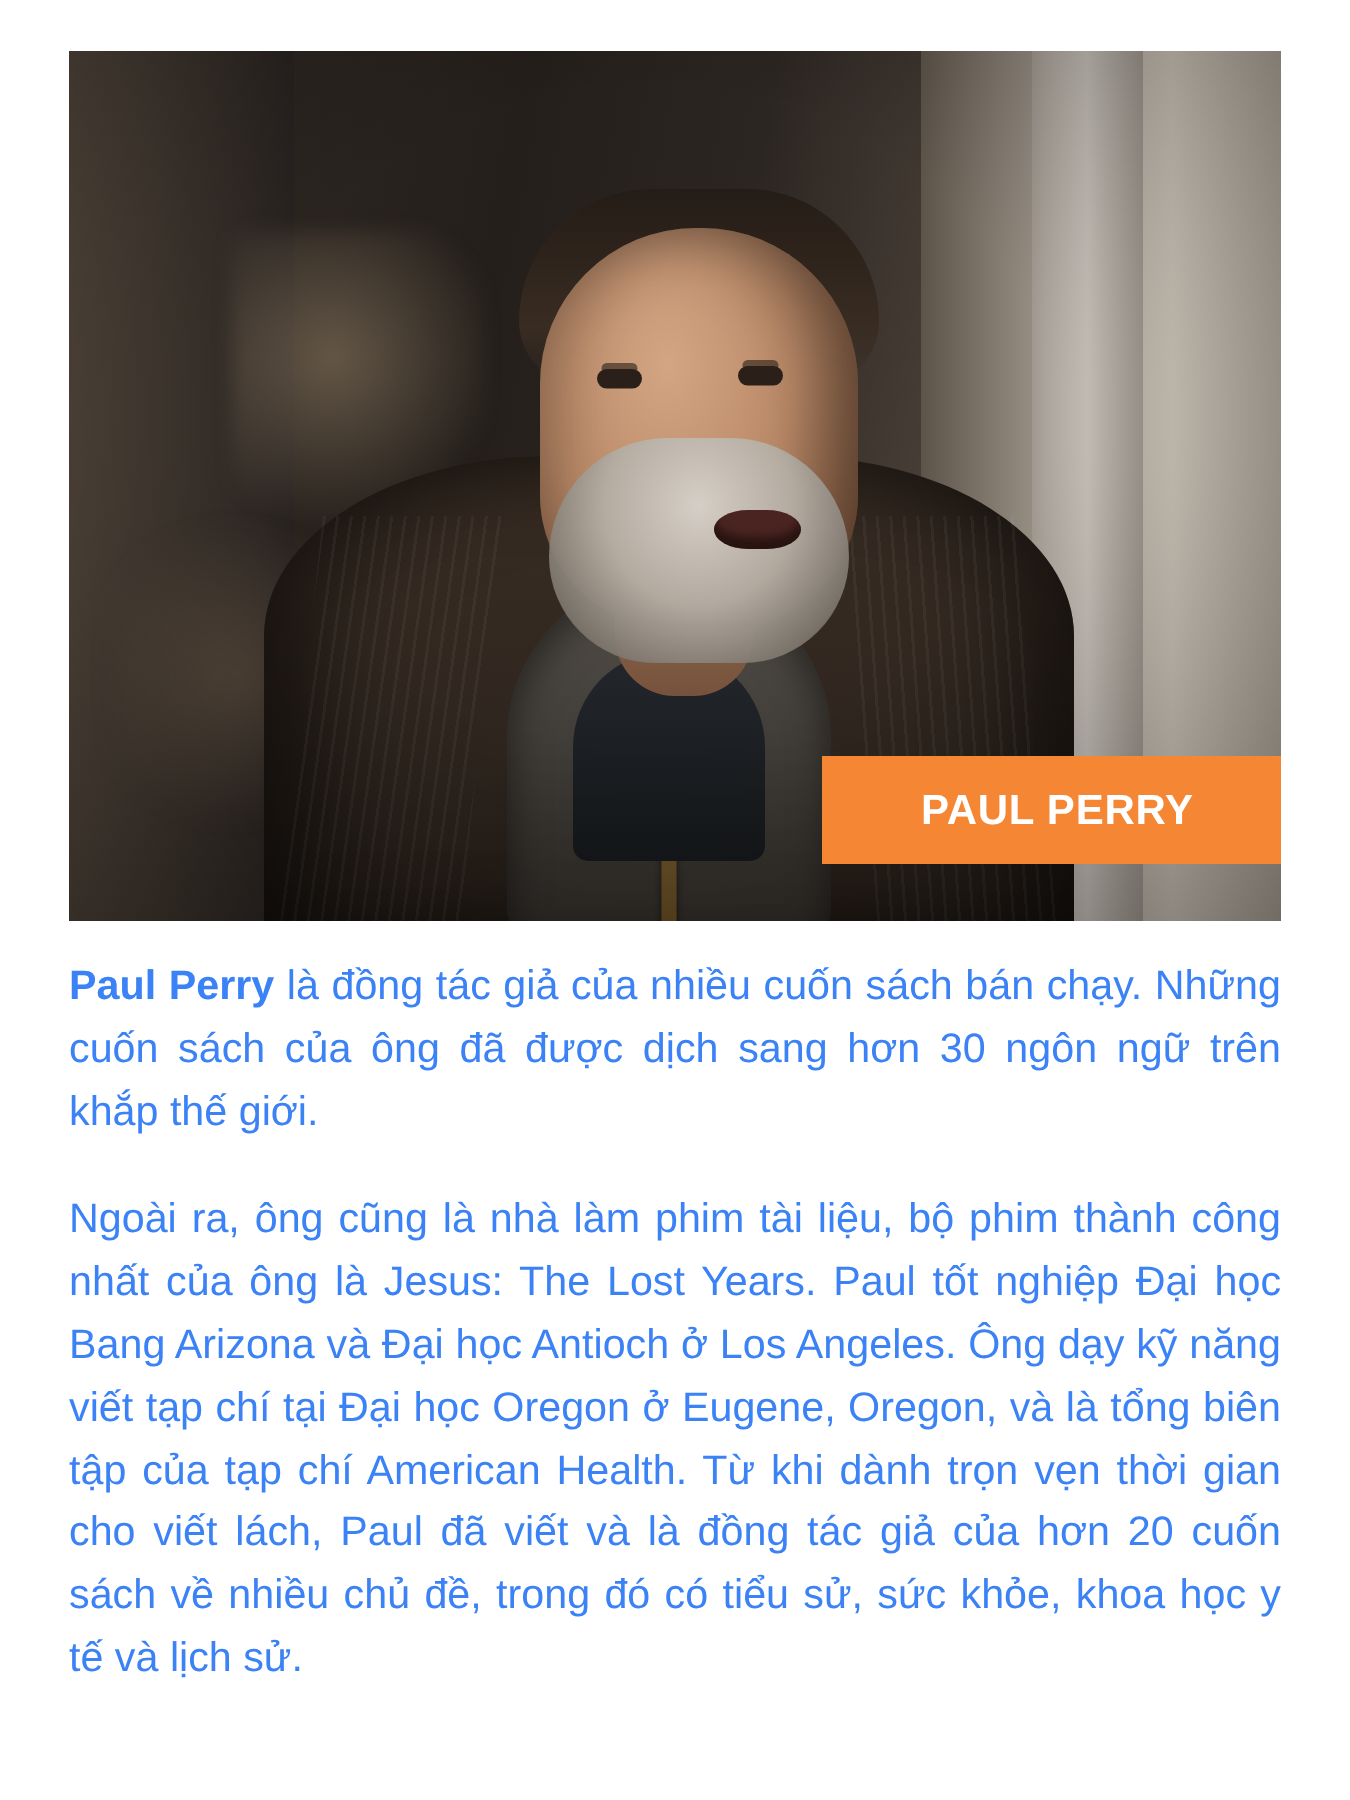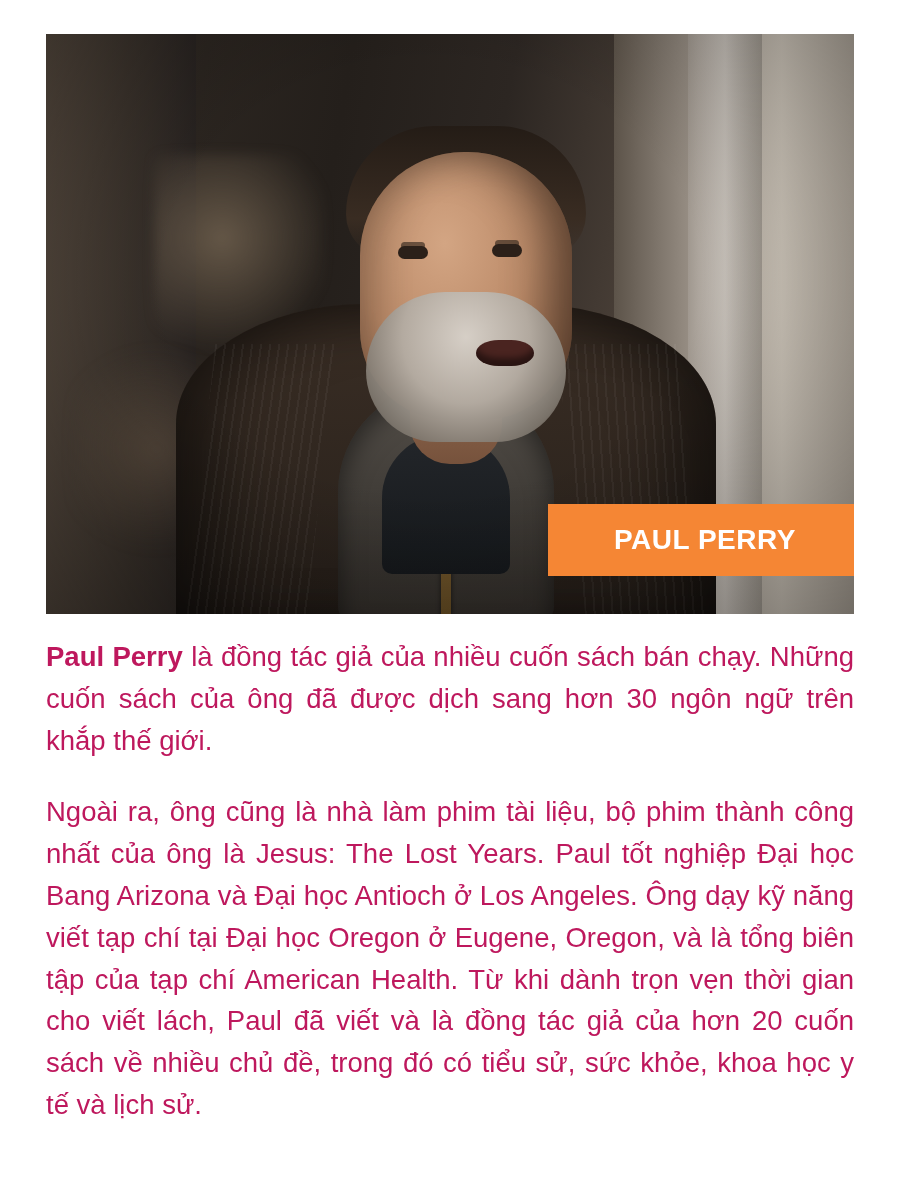--- a/index.html
+++ b/index.html
@@ -185,21 +185,21 @@
   }
 
   
   .body-copy {
     width: 808px;
     margin-top: 22px;
     font-size: 27.5px;
     line-height: 1.52;
     text-align: justify;
     text-justify: inter-word;
-    color: #be185d;
+    color: #3b82f6;
   }
   .body-copy p { margin: 0 0 30px 0; }
   .body-copy p:last-child { margin-bottom: 0; }
   .lead-name { font-weight: bold; }
   .work-title { }
 </style>
 </head>
 <body>
 
 <div class="page">

